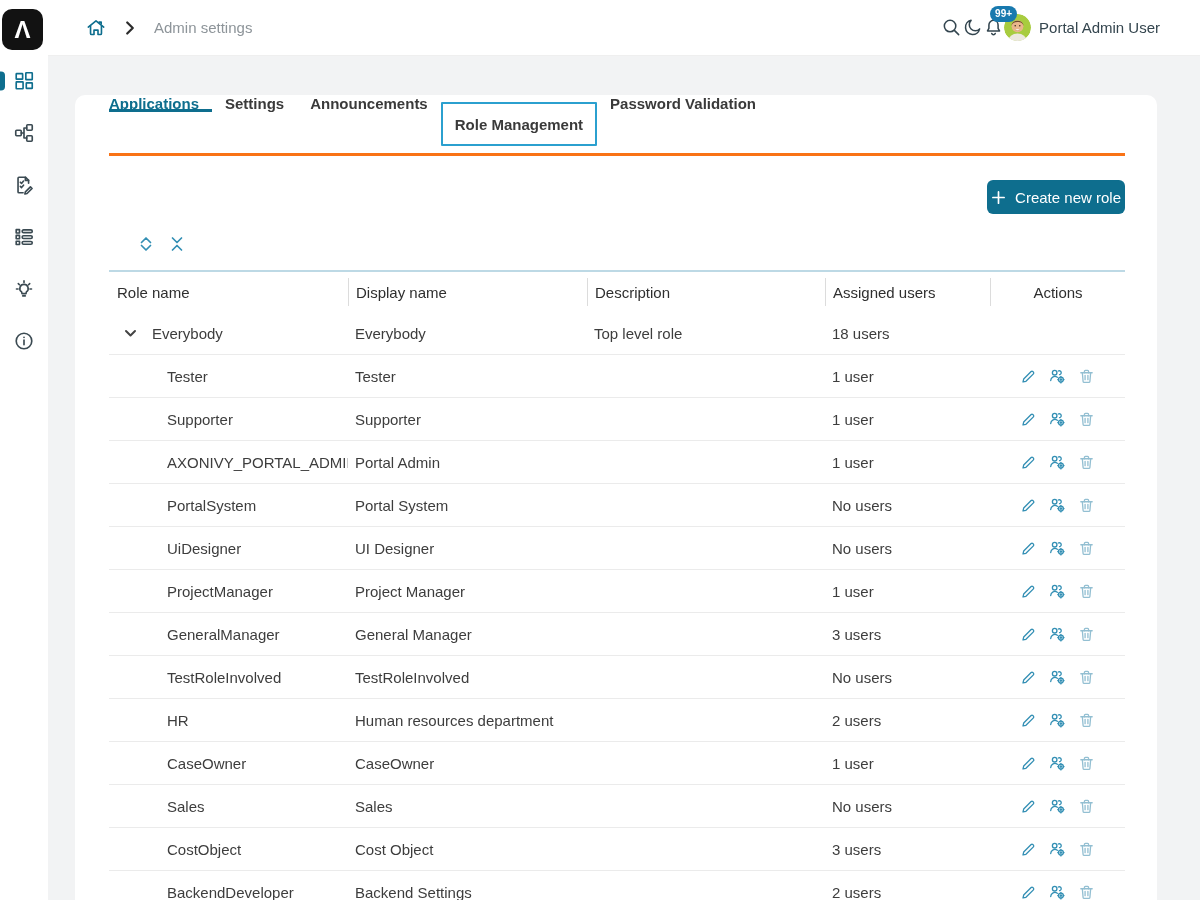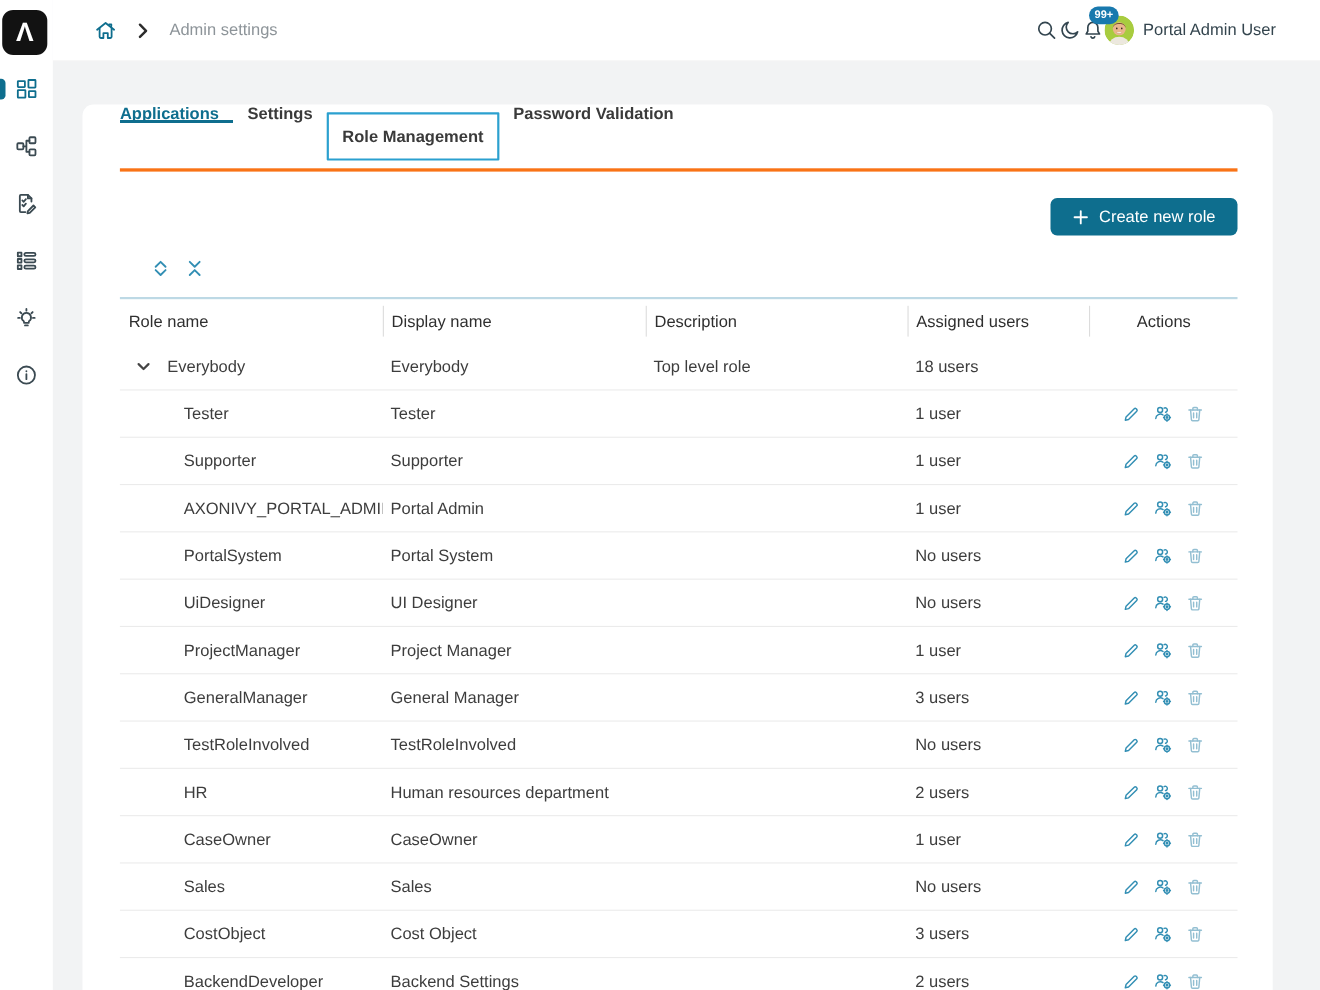--- a/index.html
+++ b/index.html
@@ -56,21 +56,21 @@
   .tabs{display:flex;align-items:flex-start;height:61px;border-bottom:3px solid #f97316;}
   .tab{display:flex;align-items:center;font-weight:bold;font-size:15px;color:#3a3a3a;
         padding:0 13px;cursor:pointer;white-space:nowrap;}
   .tab:first-child{padding-left:0;}
   .tab.active{color:var(--primary);box-shadow:inset 0 -3px 0 var(--primary);}
   .tab.focused{align-self:center;height:44px;border:2px solid var(--tab-focus);padding:0 12px;border-radius:1px;}
 
   
   .actions-row{height:62px;display:flex;justify-content:flex-end;align-items:flex-end;padding-bottom:4px;}
   .create-btn{display:flex;align-items:center;gap:9px;background:var(--primary);color:#fff;border:none;
-        border-radius:6px;padding:0 20px;height:34px;font-size:15px;font-family:inherit;cursor:pointer;text-align:center;}
+        border-radius:6px;padding:0 4px;height:34px;font-size:15px;font-family:inherit;cursor:pointer;text-align:center;}
   .create-btn svg{width:15px;height:15px;stroke:#fff;stroke-width:1.8;stroke-linecap:round;fill:none;}
 
   
   .toolbar{display:flex;align-items:center;height:54px;border-bottom:2px solid #bdd9e5;}
   .search-input{flex:1;height:32px;margin-left:8px;border:1px solid #c9c9c9;border-radius:6px;
         padding:0 12px;font-size:15px;font-family:inherit;color:#333;background:#fff;outline:none;}
   .search-input::placeholder{color:#5f6a70;}
   .toolbar-icons{display:flex;gap:13px;margin:0 34px 0 28px;}
   .toolbar-icons .tool-ic{width:18px;height:18px;cursor:pointer;}
   .toolbar-icons svg{width:18px;height:18px;fill:none;stroke:var(--action-icon);stroke-width:1.7;stroke-linecap:round;stroke-linejoin:round;}
@@ -204,20 +204,23 @@
 
 <div class="content">
   <div class="card">
 
     <div class="tabs">
       <div class="tab active">
         <span>Applications</span>
       </div>
       <div class="tab">
         <span>Settings</span>
+      </div>
+      <div class="tab">
+        <span>Announcements</span>
       </div>
       <div class="tab focused">
         <span>Role Management</span>
       </div>
       <div class="tab">
         <span>Password Validation</span>
       </div>
     </div>
 
     <div class="actions-row">

